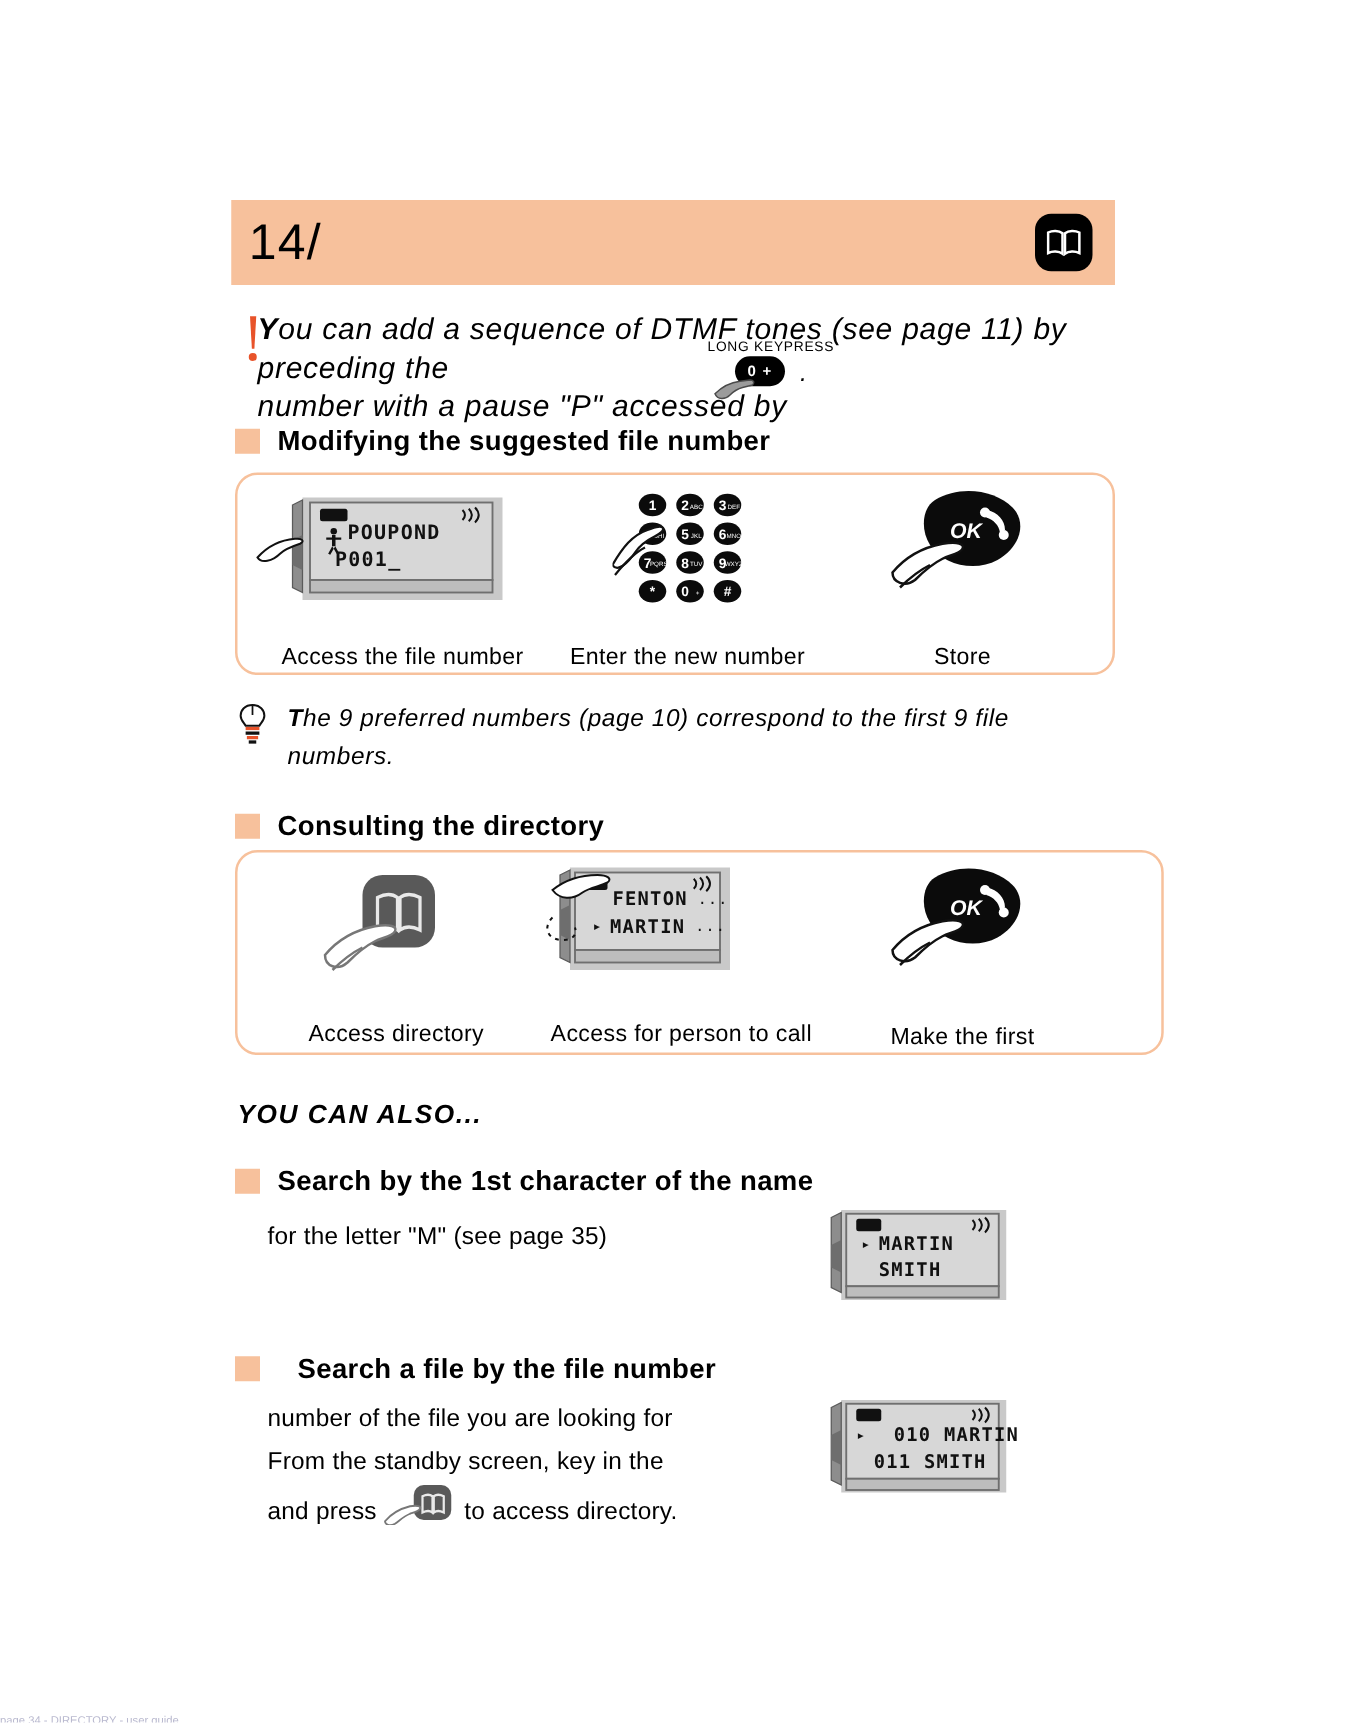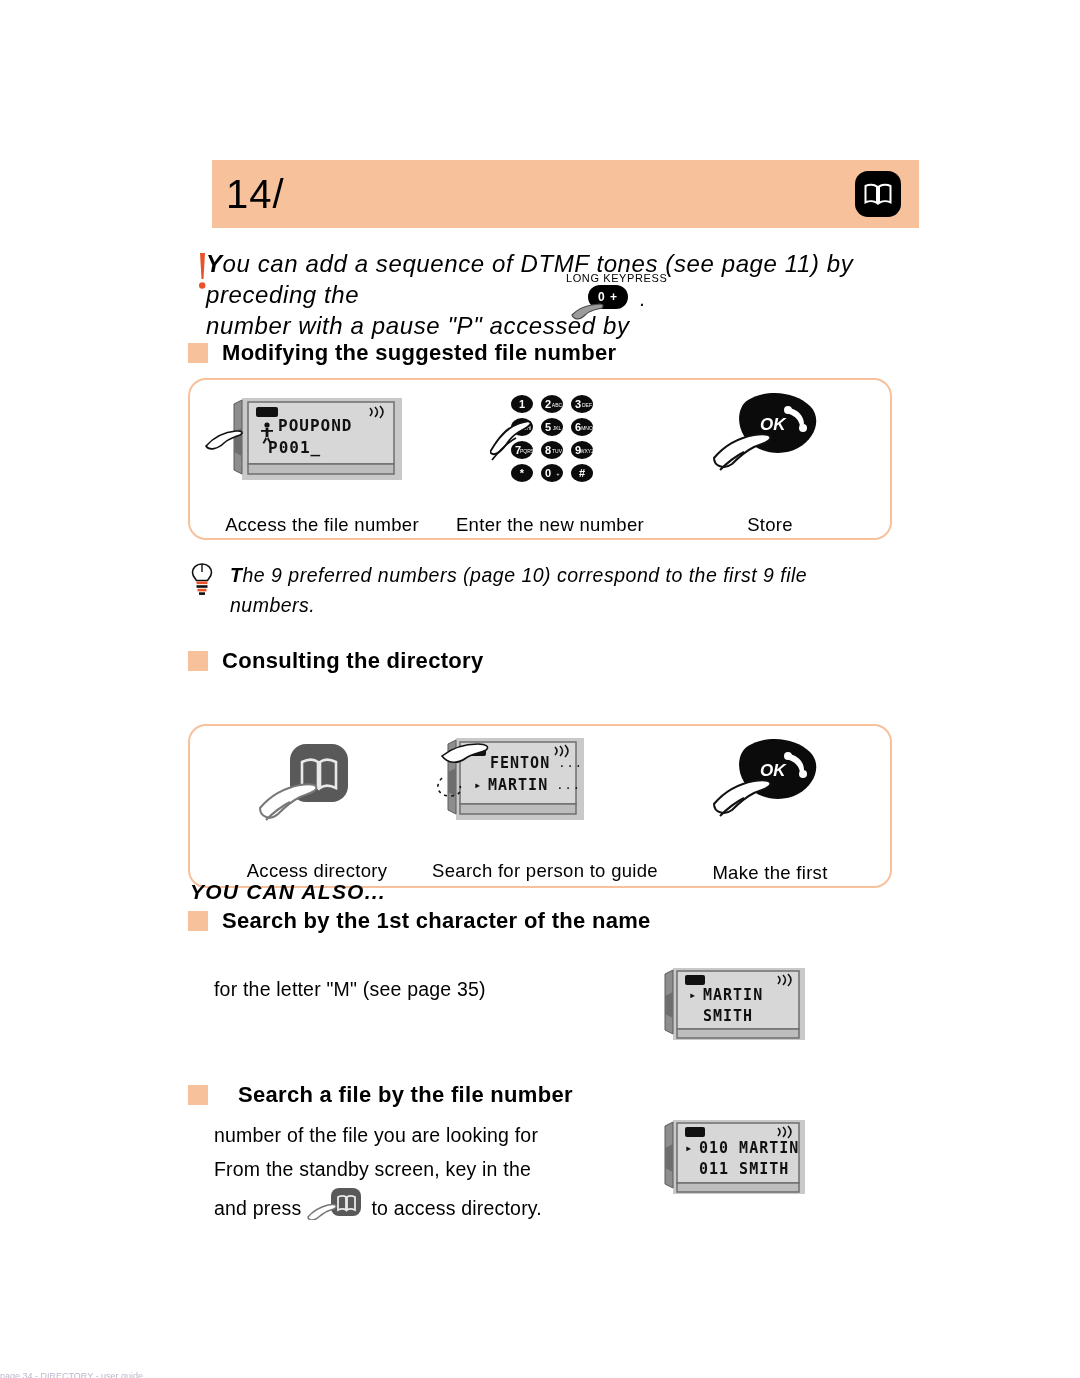--- a/index.html
+++ b/index.html
@@ -26,21 +26,20 @@
   
   .banner {
     position: absolute;
     left: 185px;
     top: 160px;
     width: 707px;
     height: 68px;
     background: #f7c19c;
     display: flex;
     align-items: center;
-    margin-left: 27px;
   }
   .banner-num {
     font-size: 40px;
     font-weight: 400;
     letter-spacing: 1px;
     margin-left: 14px;
     font-family: "Liberation Sans", sans-serif;
   }
   .banner-title {
     font-size: 31px;
@@ -389,21 +388,21 @@
     <div class="txt">
       <b>T</b><span>he 9 preferred numbers (page 10) correspond to the first 9 file numbers.</span>
     </div>
   </div>
 
   <div class="sec-head" style="left:188px; top:648px;">
     <span class="sec-sq"></span>
     <span class="sec-label">Consulting the directory</span>
   </div>
 
-  <div class="stepbox" style="left:188px; top:724px; width:700px; height:160px;">
+  <div class="stepbox" style="left:188px; top:680px; width:700px; height:160px;padding-left:39px;">
 
     <div class="phone" style="left:68px; top:12px;">
       <svg width="120" height="100" viewBox="0 0 120 100">
         <rect x="32" y="6" width="58" height="58" rx="16" fill="#595959"></rect>
         <path d="M44 24 C50 21 56 21 60 24 L60 50 C56 47 50 47 44 50 Z" fill="none" stroke="#e9e9e9" stroke-width="2.6"></path>
         <path d="M78 24 C72 21 66 21 62 24 L62 50 C66 47 72 47 78 50 Z" fill="none" stroke="#e9e9e9" stroke-width="2.6"></path>
 
         <path d="M2 70 C12 58 26 50 42 47 C54 45 60 47 58 51 C56 55 48 56 42 59 C34 63 26 70 20 76 C12 83 2 79 2 70 Z" fill="#ffffff" stroke="#777" stroke-width="2"></path>
         <path d="M8 82 C16 74 24 68 32 64" fill="none" stroke="#777" stroke-width="2"></path>
       </svg>
@@ -446,27 +445,27 @@
         <text x="50" y="40" fill="#ffffff" font-family="Liberation Sans, sans-serif" font-size="17" font-weight="bold" font-style="italic">OK</text>
         <path d="M80 18 C88 20 94 26 94 34 L90 36 C89 30 85 26 79 24 Z" fill="#ffffff"></path>
         <circle cx="78" cy="20" r="4" fill="#ffffff"></circle>
         <circle cx="93" cy="38" r="4" fill="#ffffff"></circle>
         <path d="M4 68 C14 56 28 48 44 45 C56 43 62 45 60 49 C58 53 50 54 44 57 C36 61 28 68 22 74 C14 80 4 76 4 68 Z" fill="#ffffff" stroke="#111" stroke-width="2"></path>
         <path d="M10 80 C18 72 26 66 34 62" fill="none" stroke="#111" stroke-width="2"></path>
       </svg>
     </div>
 
     <div class="step-caption" style="left:12px; top:112px; width:230px;">Access directory</div>
-    <div class="step-caption" style="left:230px; top:112px; width:250px;">Search for person to guide</div>
+    <div class="step-caption" style="left:230px; top:112px; width:250px;">Access for person to call</div>
     <div class="step-caption" style="left:480px; top:114px; width:200px;">Make the first</div>
   </div>
 
   <div class="ycanalso">YOU CAN ALSO...</div>
 
-  <div class="sec-head" style="left:188px; top:908px;text-align:center;">
+  <div class="sec-head" style="left:188px; top:932px;text-align:center;">
     <span class="sec-sq"></span>
     <span class="sec-label">Search by the 1st character of the name</span>
   </div>
 
   <div class="body-text" style="left:214px; top:972px; width:440px;">
     <div>for the letter "M" (see page 35)</div>
   </div>
 
   <div class="phone" style="left:655px; top:962px;">
     <svg width="170" height="92" viewBox="0 0 170 92">
@@ -522,21 +521,21 @@
       <rect x="22" y="71" width="122" height="9" fill="#bdbdbd" stroke="#6f6f6f" stroke-width="1.5"></rect>
       <rect x="30" y="15" width="20" height="10" rx="2" fill="#111"></rect>
       <g fill="none" stroke="#111" stroke-width="1.6">
         <path d="M133 14 q6 6 0 12"></path>
         <path d="M128 15 q5 5 0 10"></path>
         <path d="M123 16 q4 4 0 8"></path>
       </g>
     </svg>
     <div style="position:absolute; left:30px; top:27px; display:flex; align-items:center;">
       <span class="lcd-text" style="width:14px; font-size:12px; color:#111;">▸</span>
-      <span class="lcd-text" style="font-size:15px; font-weight:bold; color:#111;">010 MARTIN</span>
+      <span class="lcd-text" style="font-size:15px; font-weight:bold; color:#111;margin-left:16px;">010 MARTIN</span>
     </div>
     <div style="position:absolute; left:44px; top:48px; display:flex; align-items:center;">
       <span class="lcd-text" style="font-size:15px; font-weight:bold; color:#111;">011 SMITH</span>
     </div>
   </div>
 
   <div class="footer-strip">page 34  -  DIRECTORY  -  user guide</div>
 
 </div>
 

